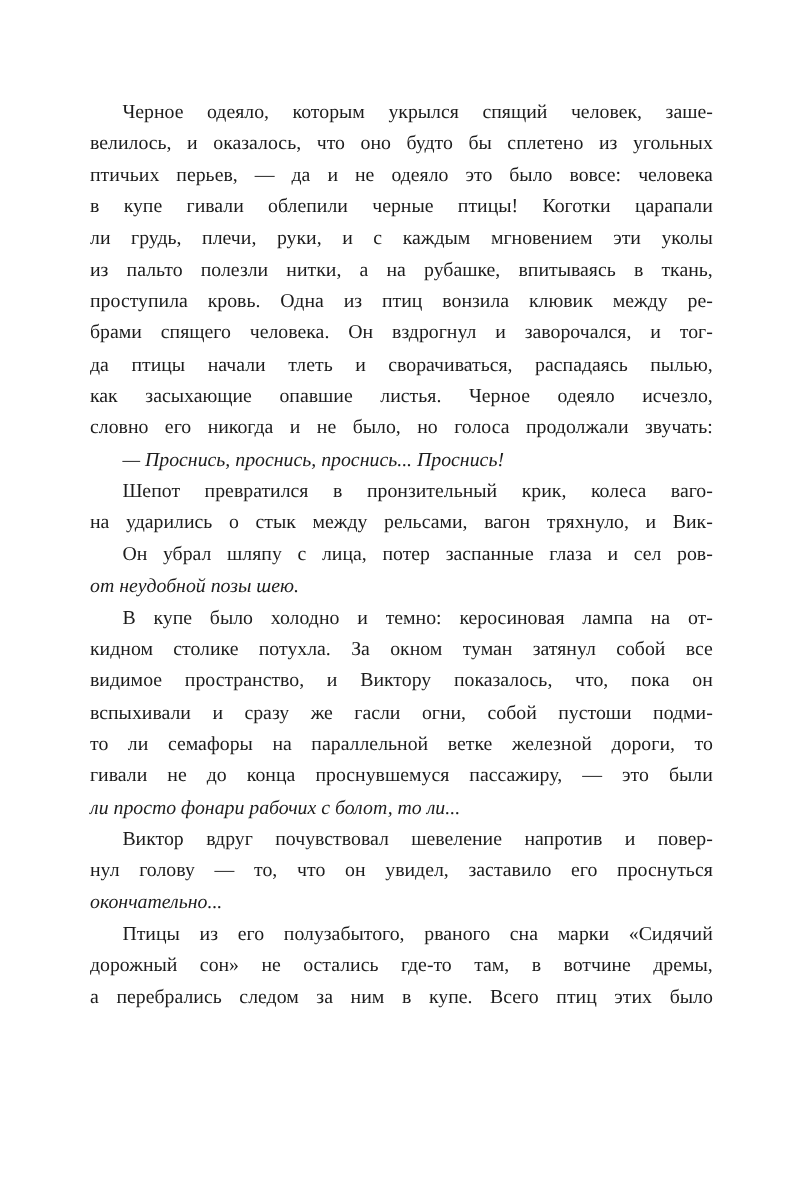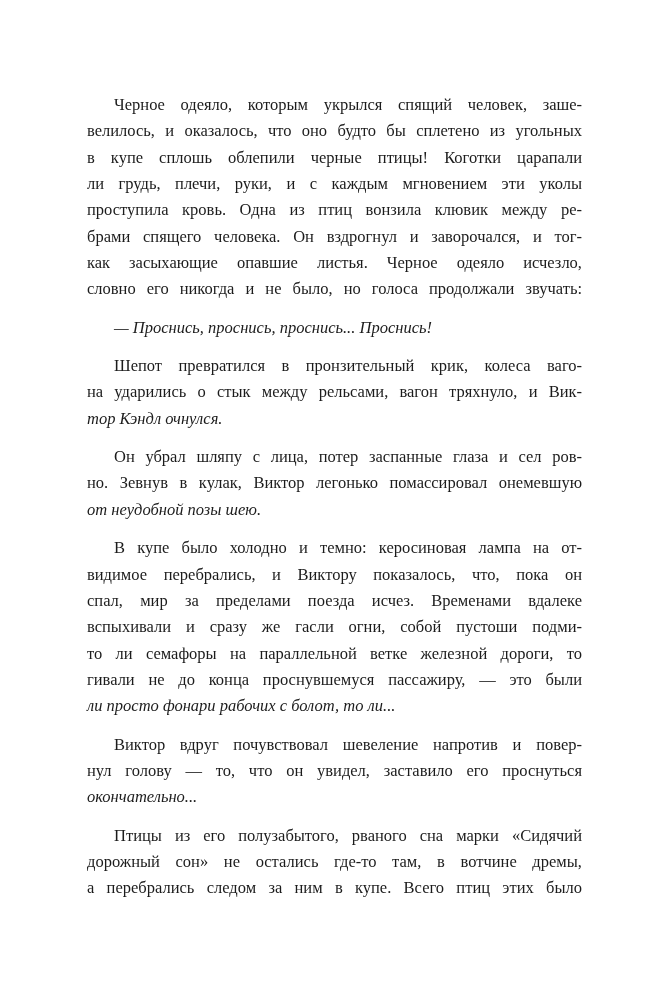--- a/index.html
+++ b/index.html
@@ -23,21 +23,21 @@
   .text-block {
     position: absolute;
     left: 75px;
     top: 80px;
     width: 519px;
     color: #1c1c1c;
     font-size: 16.5px;
     font-weight: 400;
   }
   .paragraph {
-    margin: 12px;
+    margin: 0;
     padding: 0;
   }
   .line {
     height: 26.35px;
     line-height: 26.35px;
     text-align: justify;
     text-align-last: justify;
     overflow: visible;
     white-space: normal;
   }
@@ -50,44 +50,45 @@
   }
 </style>
 </head>
 <body>
 
 <div class="page">
   <main class="text-block">
       <div class="paragraph">
         <div class="line first">Черное одеяло, которым укрылся спящий человек, заше-</div>
         <div class="line">велилось, и оказалось, что оно будто бы сплетено из угольных</div>
-        <div class="line">в купе сплошь облепили черные птицы! Коготки царапали</div>
+        <div class="line">птичьих перьев, — да и не одеяло это было вовсе: человека</div>
+        <div class="line">в купе гивали облепили черные птицы! Коготки царапали</div>
         <div class="line">ли грудь, плечи, руки, и с каждым мгновением эти уколы</div>
+        <div class="line">из пальто полезли нитки, а на рубашке, впитываясь в ткань,</div>
         <div class="line">проступила кровь. Одна из птиц вонзила клювик между ре-</div>
         <div class="line">брами спящего человека. Он вздрогнул и заворочался, и тог-</div>
+        <div class="line">да птицы начали тлеть и сворачиваться, распадаясь пылью,</div>
         <div class="line">как засыхающие опавшие листья. Черное одеяло исчезло,</div>
         <div class="line">словно его никогда и не было, но голоса продолжали звучать:</div>
       </div>
       <div class="paragraph">
         <div class="line first last">— Проснись, проснись, проснись... Проснись!</div>
       </div>
       <div class="paragraph">
         <div class="line first">Шепот превратился в пронзительный крик, колеса ваго-</div>
         <div class="line">на ударились о стык между рельсами, вагон тряхнуло, и Вик-</div>
-        <div class="line last">тор Кэндл очнулся.</div>
       </div>
       <div class="paragraph">
         <div class="line first">Он убрал шляпу с лица, потер заспанные глаза и сел ров-</div>
-        <div class="line">но. Зевнув в кулак, Виктор легонько помассировал онемевшую</div>
         <div class="line last">от неудобной позы шею.</div>
       </div>
       <div class="paragraph">
         <div class="line first">В купе было холодно и темно: керосиновая лампа на от-</div>
-        <div class="line">видимое перебрались, и Виктору показалось, что, пока он</div>
-        <div class="line">спал, мир за пределами поезда исчез. Временами вдалеке</div>
+        <div class="line">кидном столике потухла. За окном туман затянул собой все</div>
+        <div class="line">видимое пространство, и Виктору показалось, что, пока он</div>
         <div class="line">вспыхивали и сразу же гасли огни, собой пустоши подми-</div>
         <div class="line">то ли семафоры на параллельной ветке железной дороги, то</div>
         <div class="line">гивали не до конца проснувшемуся пассажиру, — это были</div>
         <div class="line last">ли просто фонари рабочих с болот, то ли...</div>
       </div>
       <div class="paragraph">
         <div class="line first">Виктор вдруг почувствовал шевеление напротив и повер-</div>
         <div class="line">нул голову — то, что он увидел, заставило его проснуться</div>
         <div class="line last">окончательно...</div>
       </div>

